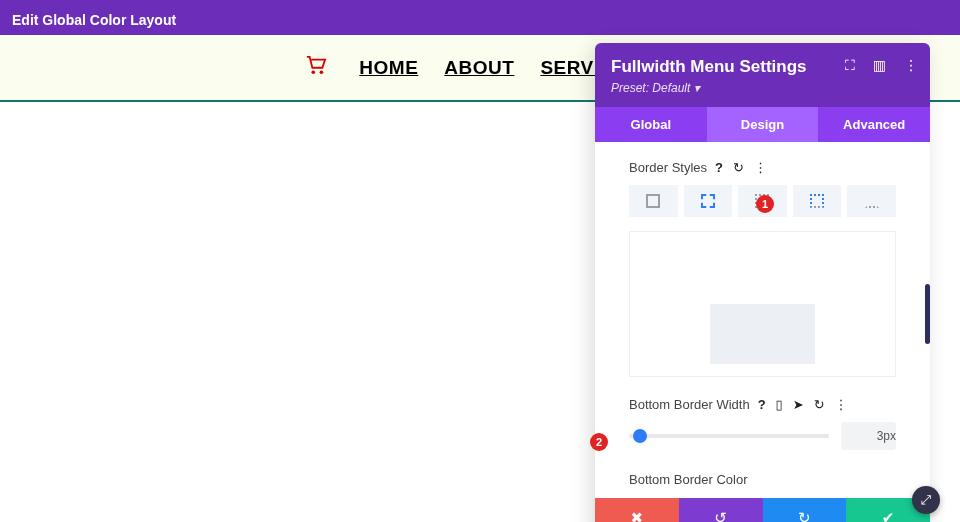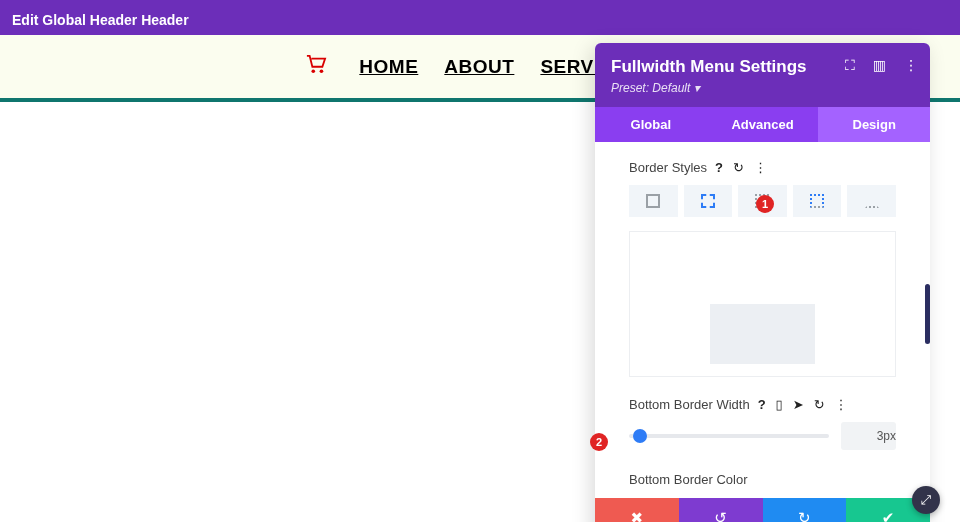--- a/index.html
+++ b/index.html
@@ -2,21 +2,21 @@
 <html><head>
 <meta charset="utf-8">
 <style>
   * { box-sizing: border-box; margin: 0; padding: 0; }
   html, body { width: 960px; height: 522px; font-family: -apple-system, "Segoe UI", Helvetica, Arial, sans-serif; background:#fff; overflow:hidden; }
 
   .top-bar { height:5px; background:#6c2eb9; }
   .edit-bar { height:30px; background:#6c2eb9; color:#fff; font-size:14px; font-weight:600; display:flex; align-items:center; padding:0 12px; }
 
   .canvas { position:relative; height:487px; background:#fff; }
-  .header-band { background:#fbfdef; border-bottom:4px solid #0f766e; height:67px; display:flex; align-items:center; justify-content:center; gap:26px; }
+  .header-band { background:#fbfdef; border-bottom:2px solid #0f766e; height:67px; display:flex; align-items:center; justify-content:center; gap:26px; }
   .cart-icon { color:#d90000; font-size:20px; margin-right:6px; }
   .nav-link { font-weight:800; font-size:19px; color:#000; text-decoration:underline; letter-spacing:.5px; display:flex; align-items:center; gap:4px;}
   .chevron { font-size:12px; text-decoration:none; }
 
   .panel { position:absolute; top:8px; right:30px; width:335px; background:#fff; box-shadow:-4px 4px 20px rgba(0,0,0,.15); border-radius:6px 6px 0 0; display:flex; flex-direction:column; height:495px; }
   .panel-head { background:#6c2eb9; color:#ffffff; padding:14px 16px 12px; border-radius:6px 6px 0 0; position:relative; }
   .panel-title { font-size:17px; font-weight:600; }
   .panel-sub   { font-size:12px; opacity:.85; margin-top:4px;font-style:italic; }
   .panel-head-icons { position:absolute; right:12px; top:14px; display:flex; gap:18px; font-size:14px; }
   .panel-head-icons span { cursor:pointer; }
@@ -56,21 +56,21 @@
   .badge.b1 { top:160px; right:186px; }
   .badge.b2 { top:398px; right:352px; }
 
   .float-btn { position:absolute; right:20px; bottom:8px; width:28px; height:28px; border-radius:50%; background:#32334a; color:#fff; display:flex; align-items:center; justify-content:center; font-size:13px; box-shadow:0 2px 6px rgba(0,0,0,.3); cursor:pointer;}
 </style>
 </head>
 <body>
 
 <div class="top-bar"></div>
 <div class="edit-bar">
-  <span>Edit Global Header Header</span>
+  <span>Edit Global Color Layout</span>
 </div>
 
 <div class="canvas">
   <div class="header-band">
     <span class="cart-icon">
       <svg width="22" height="20" viewBox="0 0 24 22" fill="currentColor">
           <path d="M2 2h3l3 12h11l3-9H7" stroke="#d90000" stroke-width="2" fill="none"></path>
           <circle cx="9" cy="19" r="2"></circle>
           <circle cx="18" cy="19" r="2"></circle>
         </svg>
@@ -89,22 +89,22 @@
       <div class="panel-sub">Preset: Default ▾</div>
       <div class="panel-head-icons">
         <span>⛶</span>
         <span>▥</span>
         <span>⋮</span>
       </div>
     </div>
 
     <div class="tabs">
       <div class="tab">Global</div>
+      <div class="tab active">Design</div>
       <div class="tab">Advanced</div>
-      <div class="tab active">Design</div>
     </div>
 
     <div class="scroll">
       <div class="scroll-indicator"></div>
 
       <div class="section-label">
         <span>Border Styles</span>
         <div class="mini-icons">
           <span><b>?</b></span>
           <span>↻</span>

